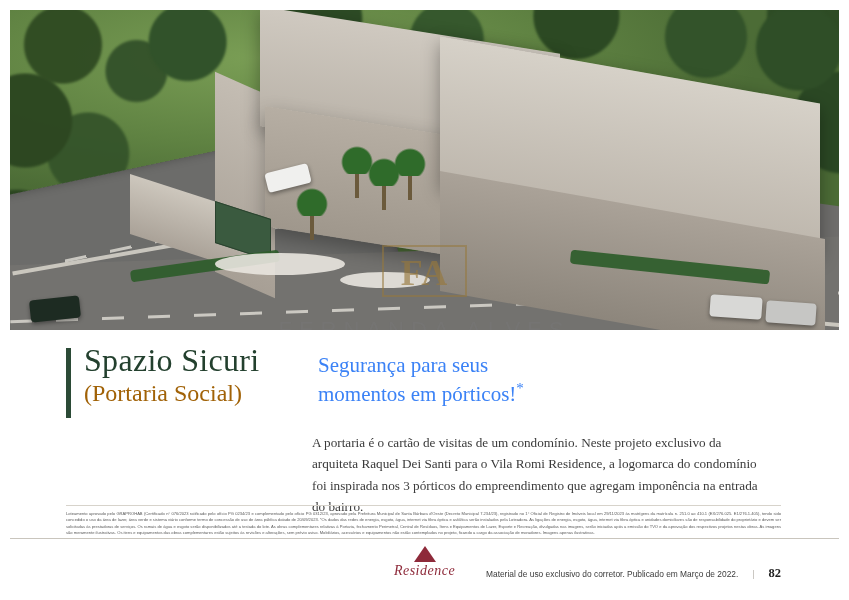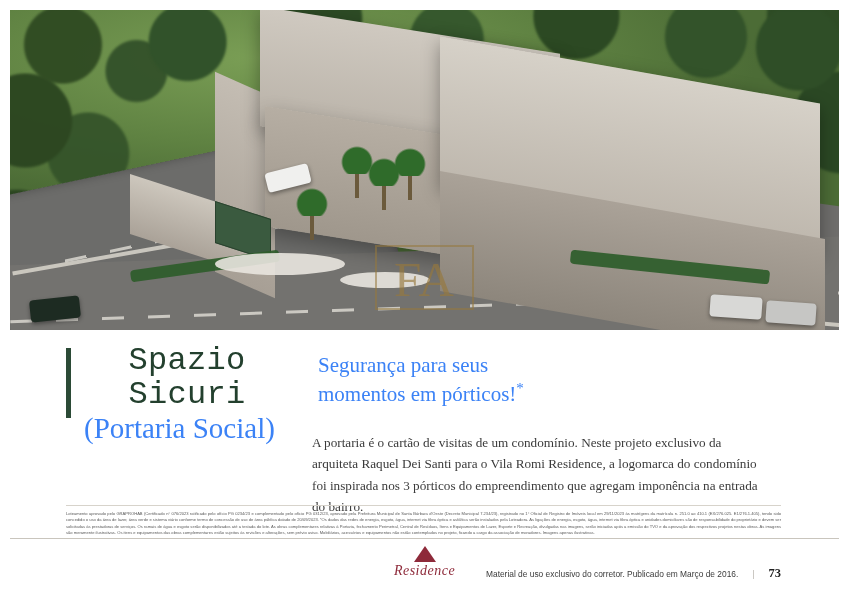--- a/index.html
+++ b/index.html
@@ -233,23 +233,24 @@
     text-align: center;
     z-index: 5;
     pointer-events: none;
   }
   .wm-box {
     display: inline-block;
     border: 2px solid rgba(150,120,60,.55);
     padding: 8px 17px 4px;
     color: rgba(150,120,60,.65);
     font-family: "Liberation Serif", serif;
-    font-size: 49px;
+    font-size: 36px;
     letter-spacing: 1px;
     line-height: 1;
+    font-weight: bold;
   }
   .wm-name {
     margin-top: 20px;
     color: rgba(120,120,120,.45);
     font-family: "Liberation Sans", sans-serif;
     font-size: 22px;
     letter-spacing: 7px;
   }
 
   
@@ -266,33 +267,32 @@
     width: 240px;
   }
   .title-rule {
     position: absolute;
     left: 0; top: 4px;
     width: 5px;
     height: 70px;
     background: #2b4a36;
   }
   .title-1 {
-    margin-left: 2px;
-    font-family: Liberation Mono, monospace;
+    margin-left: 18px;
+    font-family: Liberation Serif, serif;
     font-size: 32px;
     color: #23402e;
     line-height: 1.05;
     letter-spacing: .3px;
-    text-align: center;
   }
   .title-2 {
     margin-left: 18px;
     font-family: "Liberation Serif", serif;
-    font-size: 29px;
-    color: #3b82f6;
+    font-size: 24px;
+    color: #a16207;
     line-height: 1.1;
     margin-top: 2px;
   }
 
   .right-col {
     position: absolute;
     left: 312px;
     top: 12px;
     width: 455px;
   }
@@ -460,21 +460,21 @@
 
   <div class="legal">Loteamento aprovado pelo GRAPROHAB (Certificado n° 076/2023 ratificado pelo ofício PG 0234/23 e complementado pelo ofício PG 0312/23, aprovado pela Prefeitura Municipal de Santa Bárbara d'Oeste (Decreto Municipal 7.234/23), registrado no 1° Oficial de Registro de Imóveis local em 29/11/2023 às matrígens da matrícula n. 251.0 ao 410.1 (EX/276.025. E1/276.1.405), tendo sido concedido o uso da área de lazer, área verde e sistema viário conforme termo de concessão de uso de área pública datado de 20/09/2023. *Os dados das redes de energia, esgoto, água, internet via fibra óptica e asfáltica serão instalados pela Loteadora. As ligações de energia, esgoto, água, internet via fibra óptica e unidades domiciliares são de responsabilidade do proprietário e devem ser solicitadas às prestadoras de serviços. Os ramais de água e esgoto serão disponibilizados até a testada do lote. As obras complementares relativas à Portaria, fechamento Perimetral, Central de Resíduos, Itens e Equipamentos de Lazer, Esporte e Recreação, divulgadas nas imagens, serão iniciadas após a emissão do TVO e da aprovação dos respectivos projetos nestas obras. As imagens são meramente ilustrativas. Os itens e equipamentos das obras complementares estão sujeitos às revisões e alterações, sem prévio aviso. Mobiliários, acessórios e equipamentos não estão contemplados no projeto, ficando a cargo da associação de moradores. Imagens apenas ilustrativas.</div>
 
   <div class="footer">
     <div class="footer-rule"></div>
     <div class="logo">
       <div class="logo-mark"></div>
       <div class="logo-sub">Residence</div>
     </div>
     <div class="footer-note">
-      <span>Material de uso exclusivo do corretor. Publicado em Março de 2016.</span>
+      <span>Material de uso exclusivo do corretor. Publicado em Março de 2022.</span>
       <span class="footer-sep">|</span>
-      <span class="page-num">73</span>
+      <span class="page-num">82</span>
     </div>
   </div>
 
   <div class="edge-left"></div>
   <div class="edge-right"></div>
 </div>
 
 </body></html>

